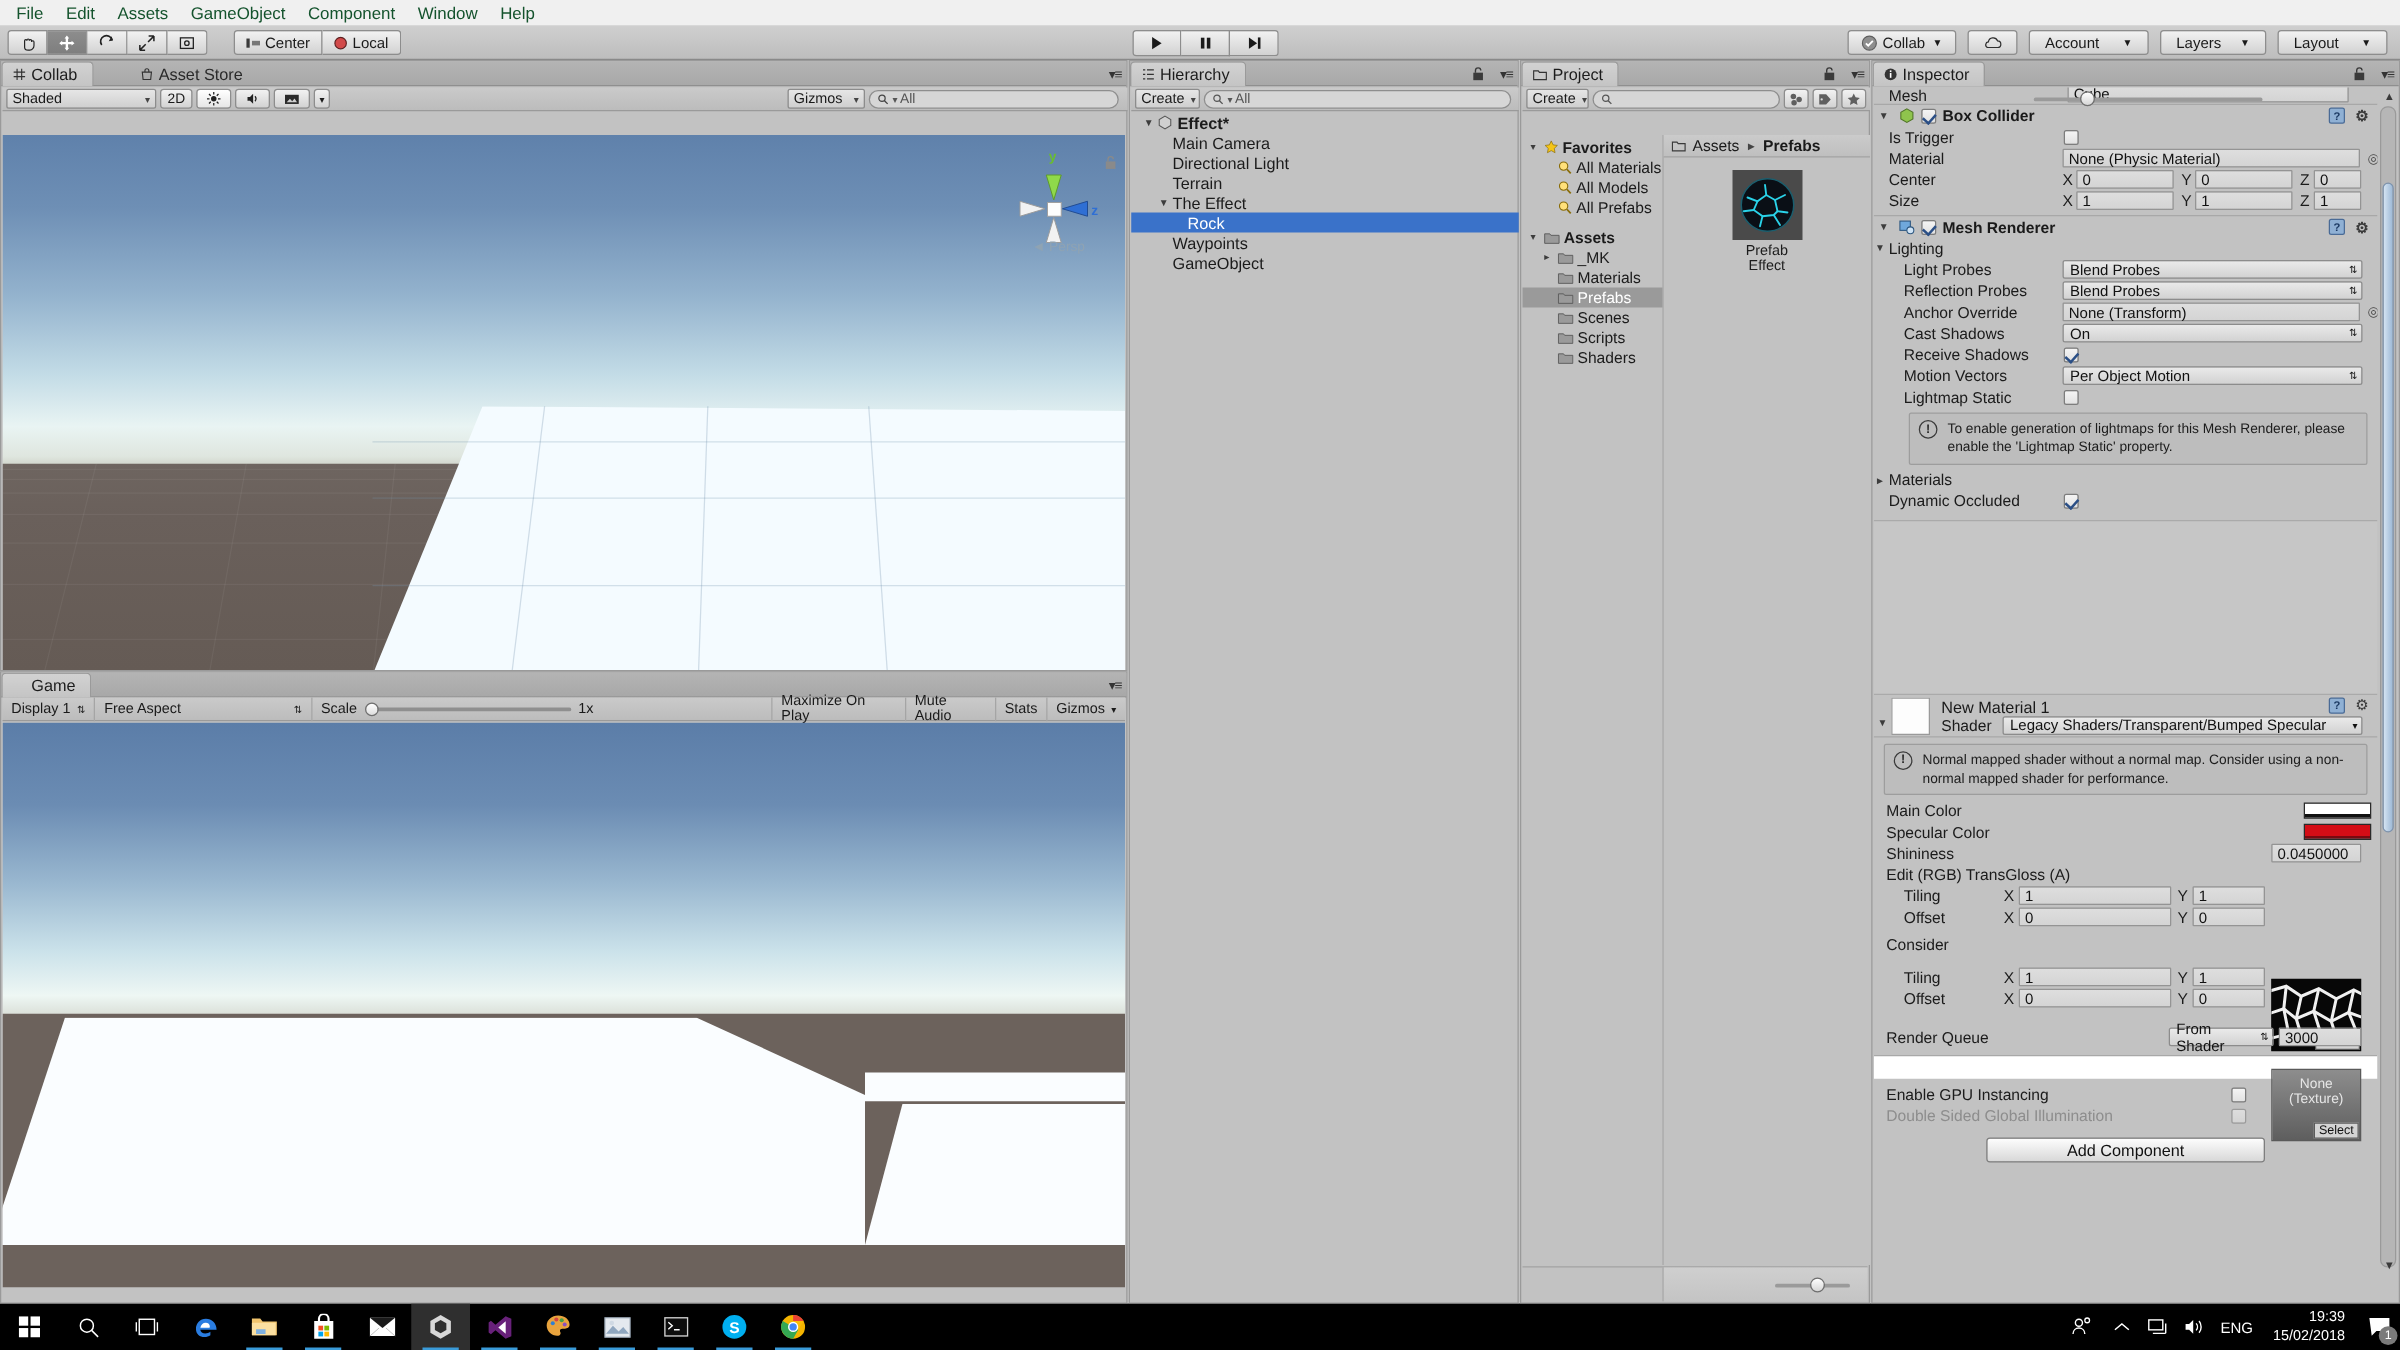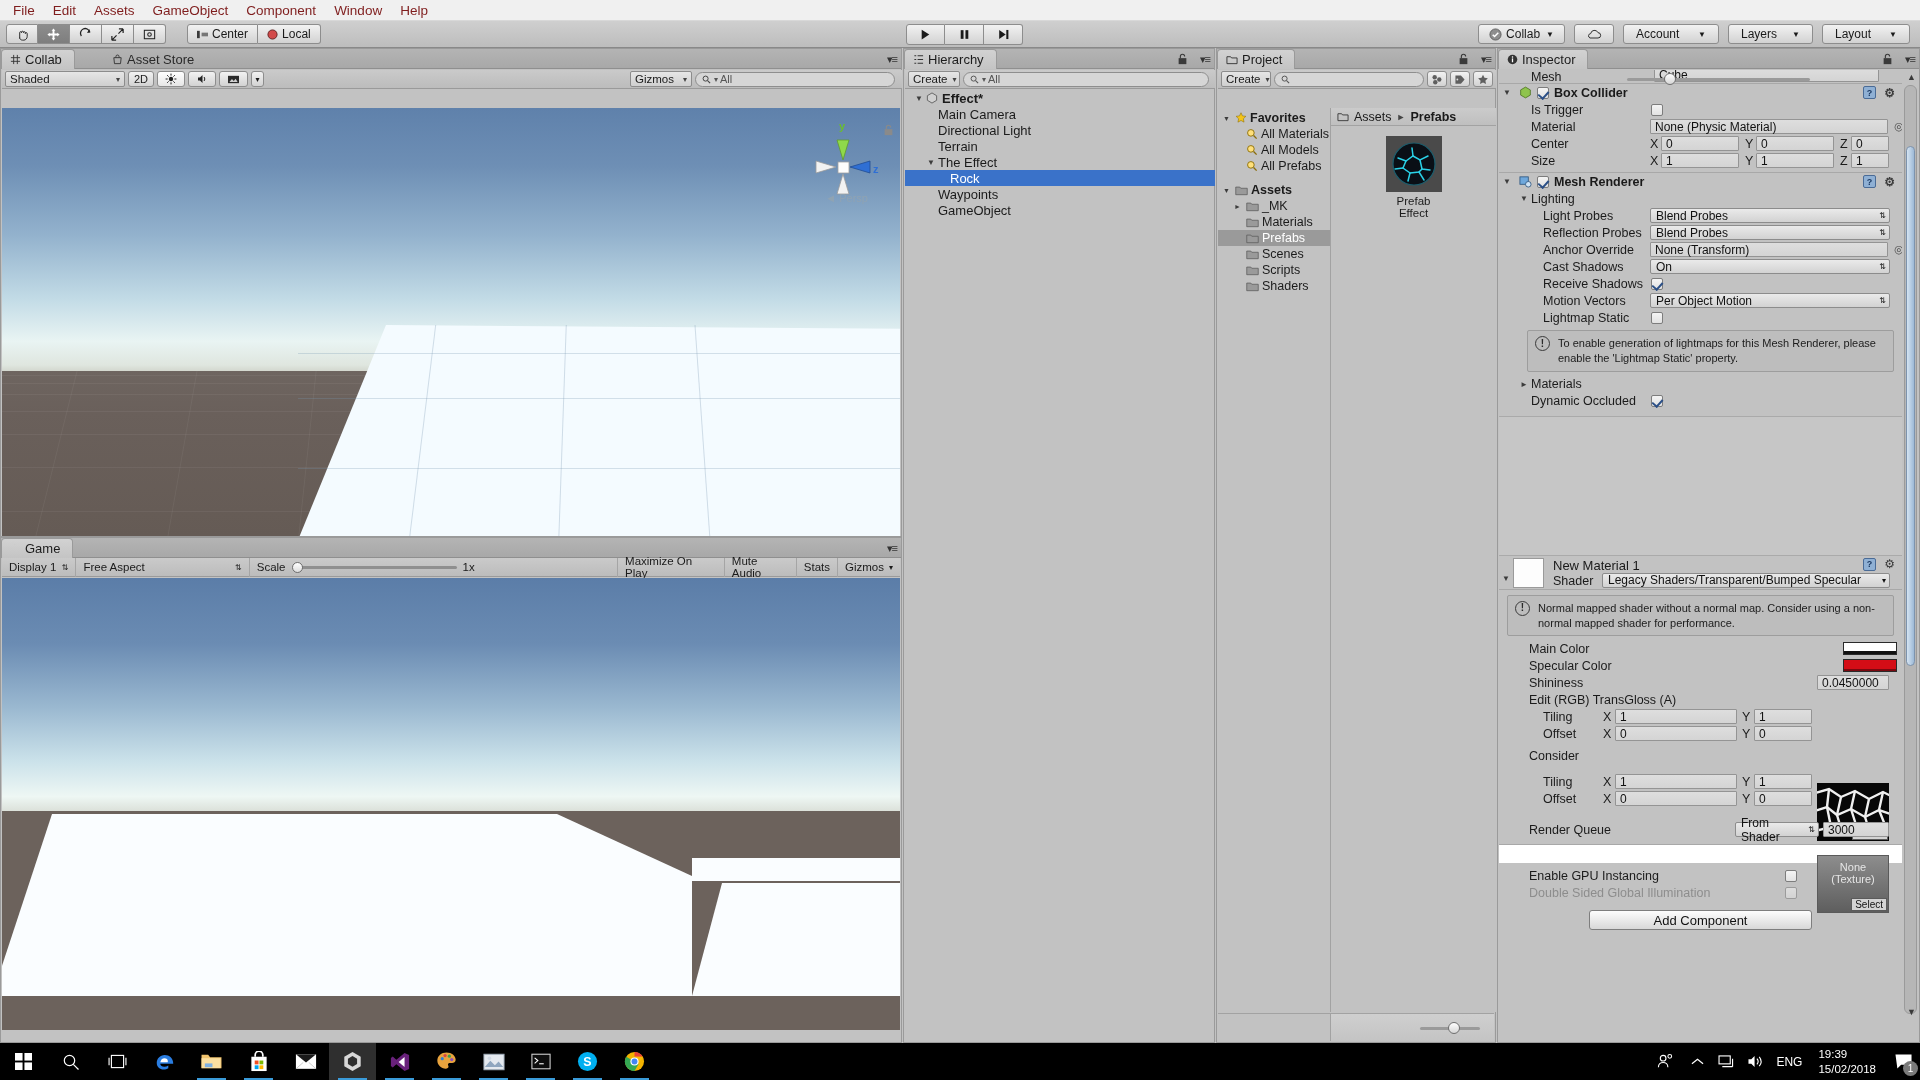--- a/index.html
+++ b/index.html
@@ -10,21 +10,21 @@
     font-family: "Liberation Sans", sans-serif;
     font-size: 13px;
     color: #1a1a1a;
     -webkit-font-smoothing: antialiased;
   }
   .unity { position: absolute; left:0; top:0; width:1920px; height:1043px; background:#c2c2c2; }
 
   
   .menubar { position:absolute; left:0; top:0; width:1920px; height:21px; background:#f0f0f0;
              display:flex; align-items:center; padding-left:4px; border-bottom:1px solid #d8d8d8;}
-  .menubar .mi { padding:2px 9px; font-size:13.5px; color:#7f1d1d; }
+  .menubar .mi { padding:2px 9px; font-size:13.5px; color:#14532d; }
 
   
   .toolbar { position:absolute; left:0; top:21px; width:1920px; height:27px;
              background: linear-gradient(#cfcfcf,#bdbdbd); border-bottom:1px solid #898989; }
   .tgroup { position:absolute; top:3px; display:flex; }
   .tbtn { height:20px; min-width:32px; border:1px solid #8d8d8d; border-left-width:0;
           background: linear-gradient(#f2f2f2,#d2d2d2); display:flex; align-items:center;
           justify-content:center; font-size:12px; color:#1a1a1a; padding:0 7px; }
   .tbtn:first-child { border-left-width:1px; border-radius:3px 0 0 3px; }
   .tbtn:last-child { border-radius:0 3px 3px 0; }
@@ -115,21 +115,21 @@
   .proj-foot { position:absolute; left:1px; right:1px; bottom:1px; height:28px; display:flex;
                background:#c2c2c2; border-top:1px solid #a2a2a2; }
 
   
   #inspector { left:1497px; top:48px; width:423px; height:995px; }
   .insp-body { position:absolute; left:1px; top:21px; right:17px; bottom:24px; background:#c2c2c2;
                overflow:hidden; }
   .comp-hd { height:18px; display:flex; align-items:center; gap:5px; padding-left:4px;
              font-size:12.5px; font-weight:bold; background:#c2c2c2;
              border-top:1px solid #a8a8a8; position:relative; }
-  .row { height:17px; display:flex; align-items:center; font-size:12.5px; color:#1b1b1b;padding-left:20px; }
+  .row { height:17px; display:flex; align-items:center; font-size:12.5px; color:#1b1b1b; }
   .row .lab { padding-left:12px; }
   .row .lab.ind { padding-left:24px; }
   .ipop { height:15px; background:linear-gradient(#eaeaea,#d2d2d2); border:1px solid #8c8c8c;
           border-radius:2px; font-size:12px; display:flex; align-items:center;
           justify-content:space-between; padding:0 3px 0 5px; color:#111; }
   .ifield { height:15px; background:linear-gradient(#dedede,#d4d4d4); border:1px solid #949494;
             border-radius:1px; font-size:12px; display:flex; align-items:center; padding:0 4px; color:#111; }
   .cbox { width:12px; height:12px; background:linear-gradient(#f4f4f4,#e2e2e2); border:1px solid #7d7d7d;
           border-radius:2px; position:relative; }
   .cbox.on::after { content:""; position:absolute; left:2px; top:1px; width:5px; height:8px;
@@ -165,21 +165,21 @@
 
   
   .taskbar { position:absolute; left:0; top:1043px; width:1920px; height:37px; background:#000;
              display:flex; align-items:center; }
   .tbitem { width:47px; height:37px; display:flex; align-items:center; justify-content:center;
             position:relative; }
   .tbitem.active { background:#2f2f2f; }
   .tbitem .uline { position:absolute; bottom:0; left:9px; right:9px; height:2px; background:#3a9bd9; }
   .tray { position:absolute; right:0; top:0; height:37px; display:flex; align-items:center;
           color:#fff; font-size:12px; }
-  .clock { text-align:left; line-height:1.25; font-size:11.5px; padding:0 10px; }
+  .clock { text-align:right; line-height:1.25; font-size:11.5px; padding:0 10px; }
   .notif { width:34px; height:37px; display:flex; align-items:center; justify-content:center; position:relative;}
   .badge { position:absolute; right:2px; bottom:4px; width:15px; height:15px; border-radius:50%;
            background:#7a7a7a; color:#fff; font-size:10px; display:flex; align-items:center;
            justify-content:center; }
 </style>
 </head>
 <body>
 
 <div class="unity">
 

